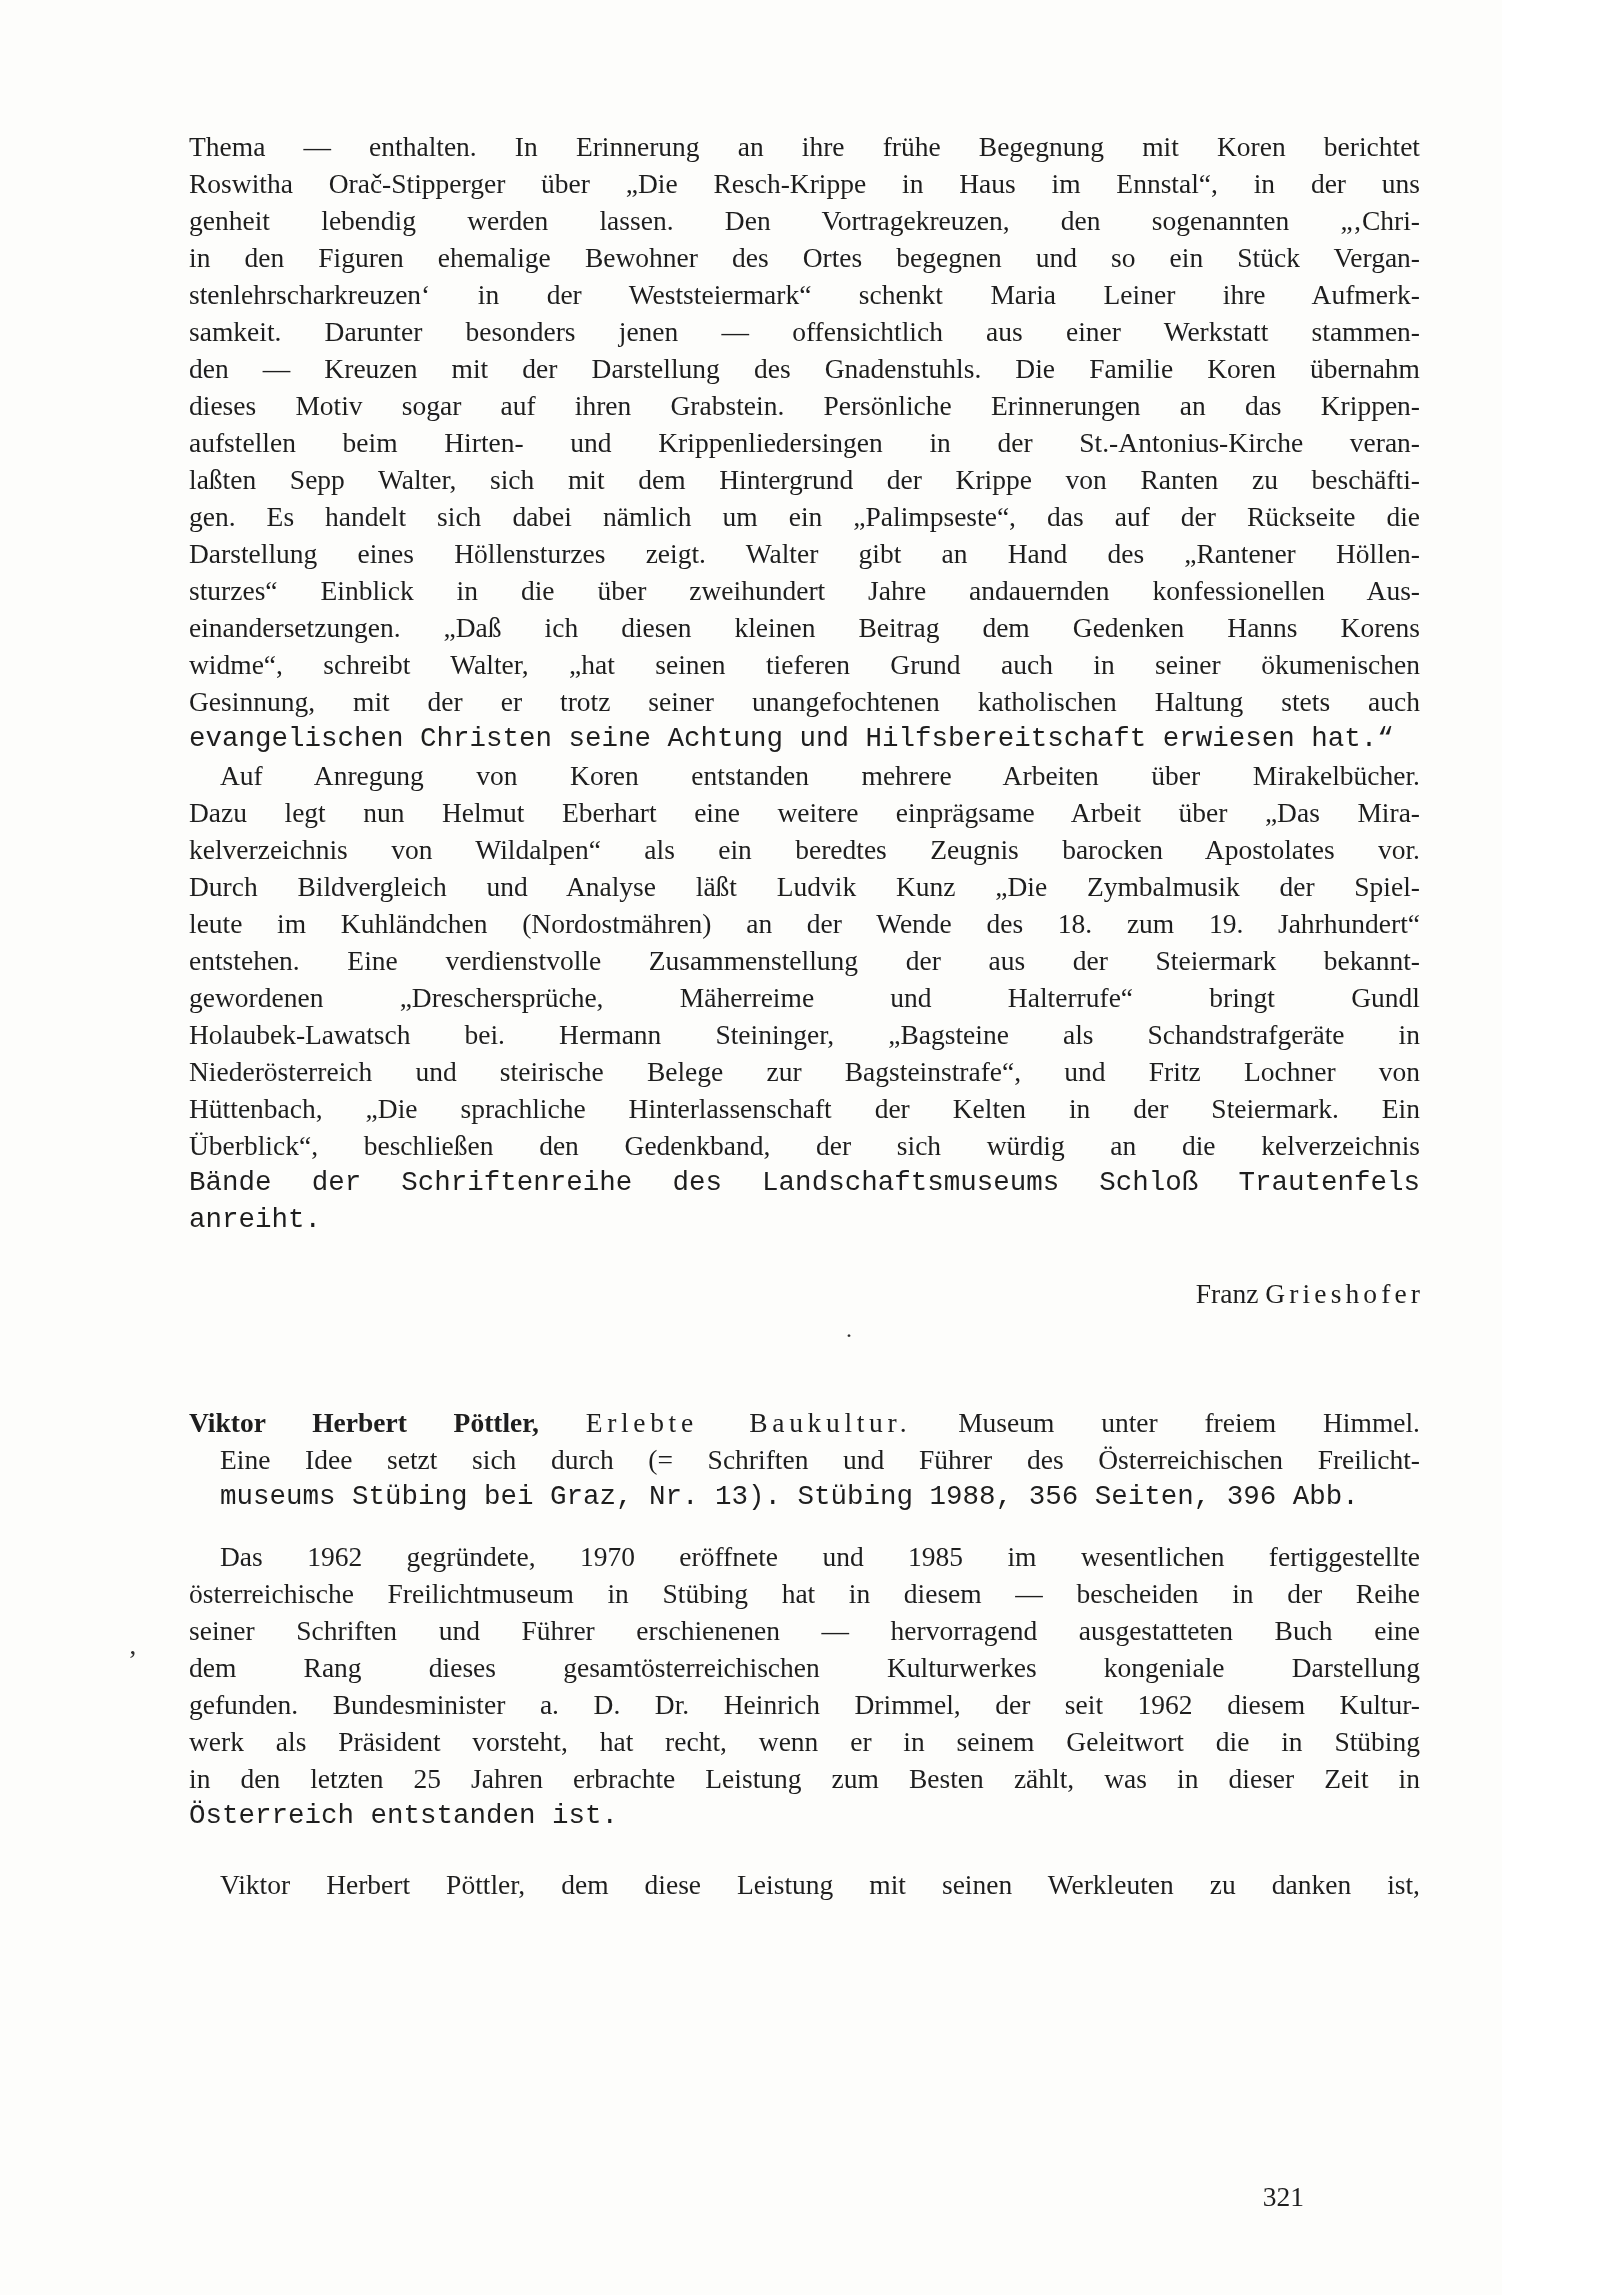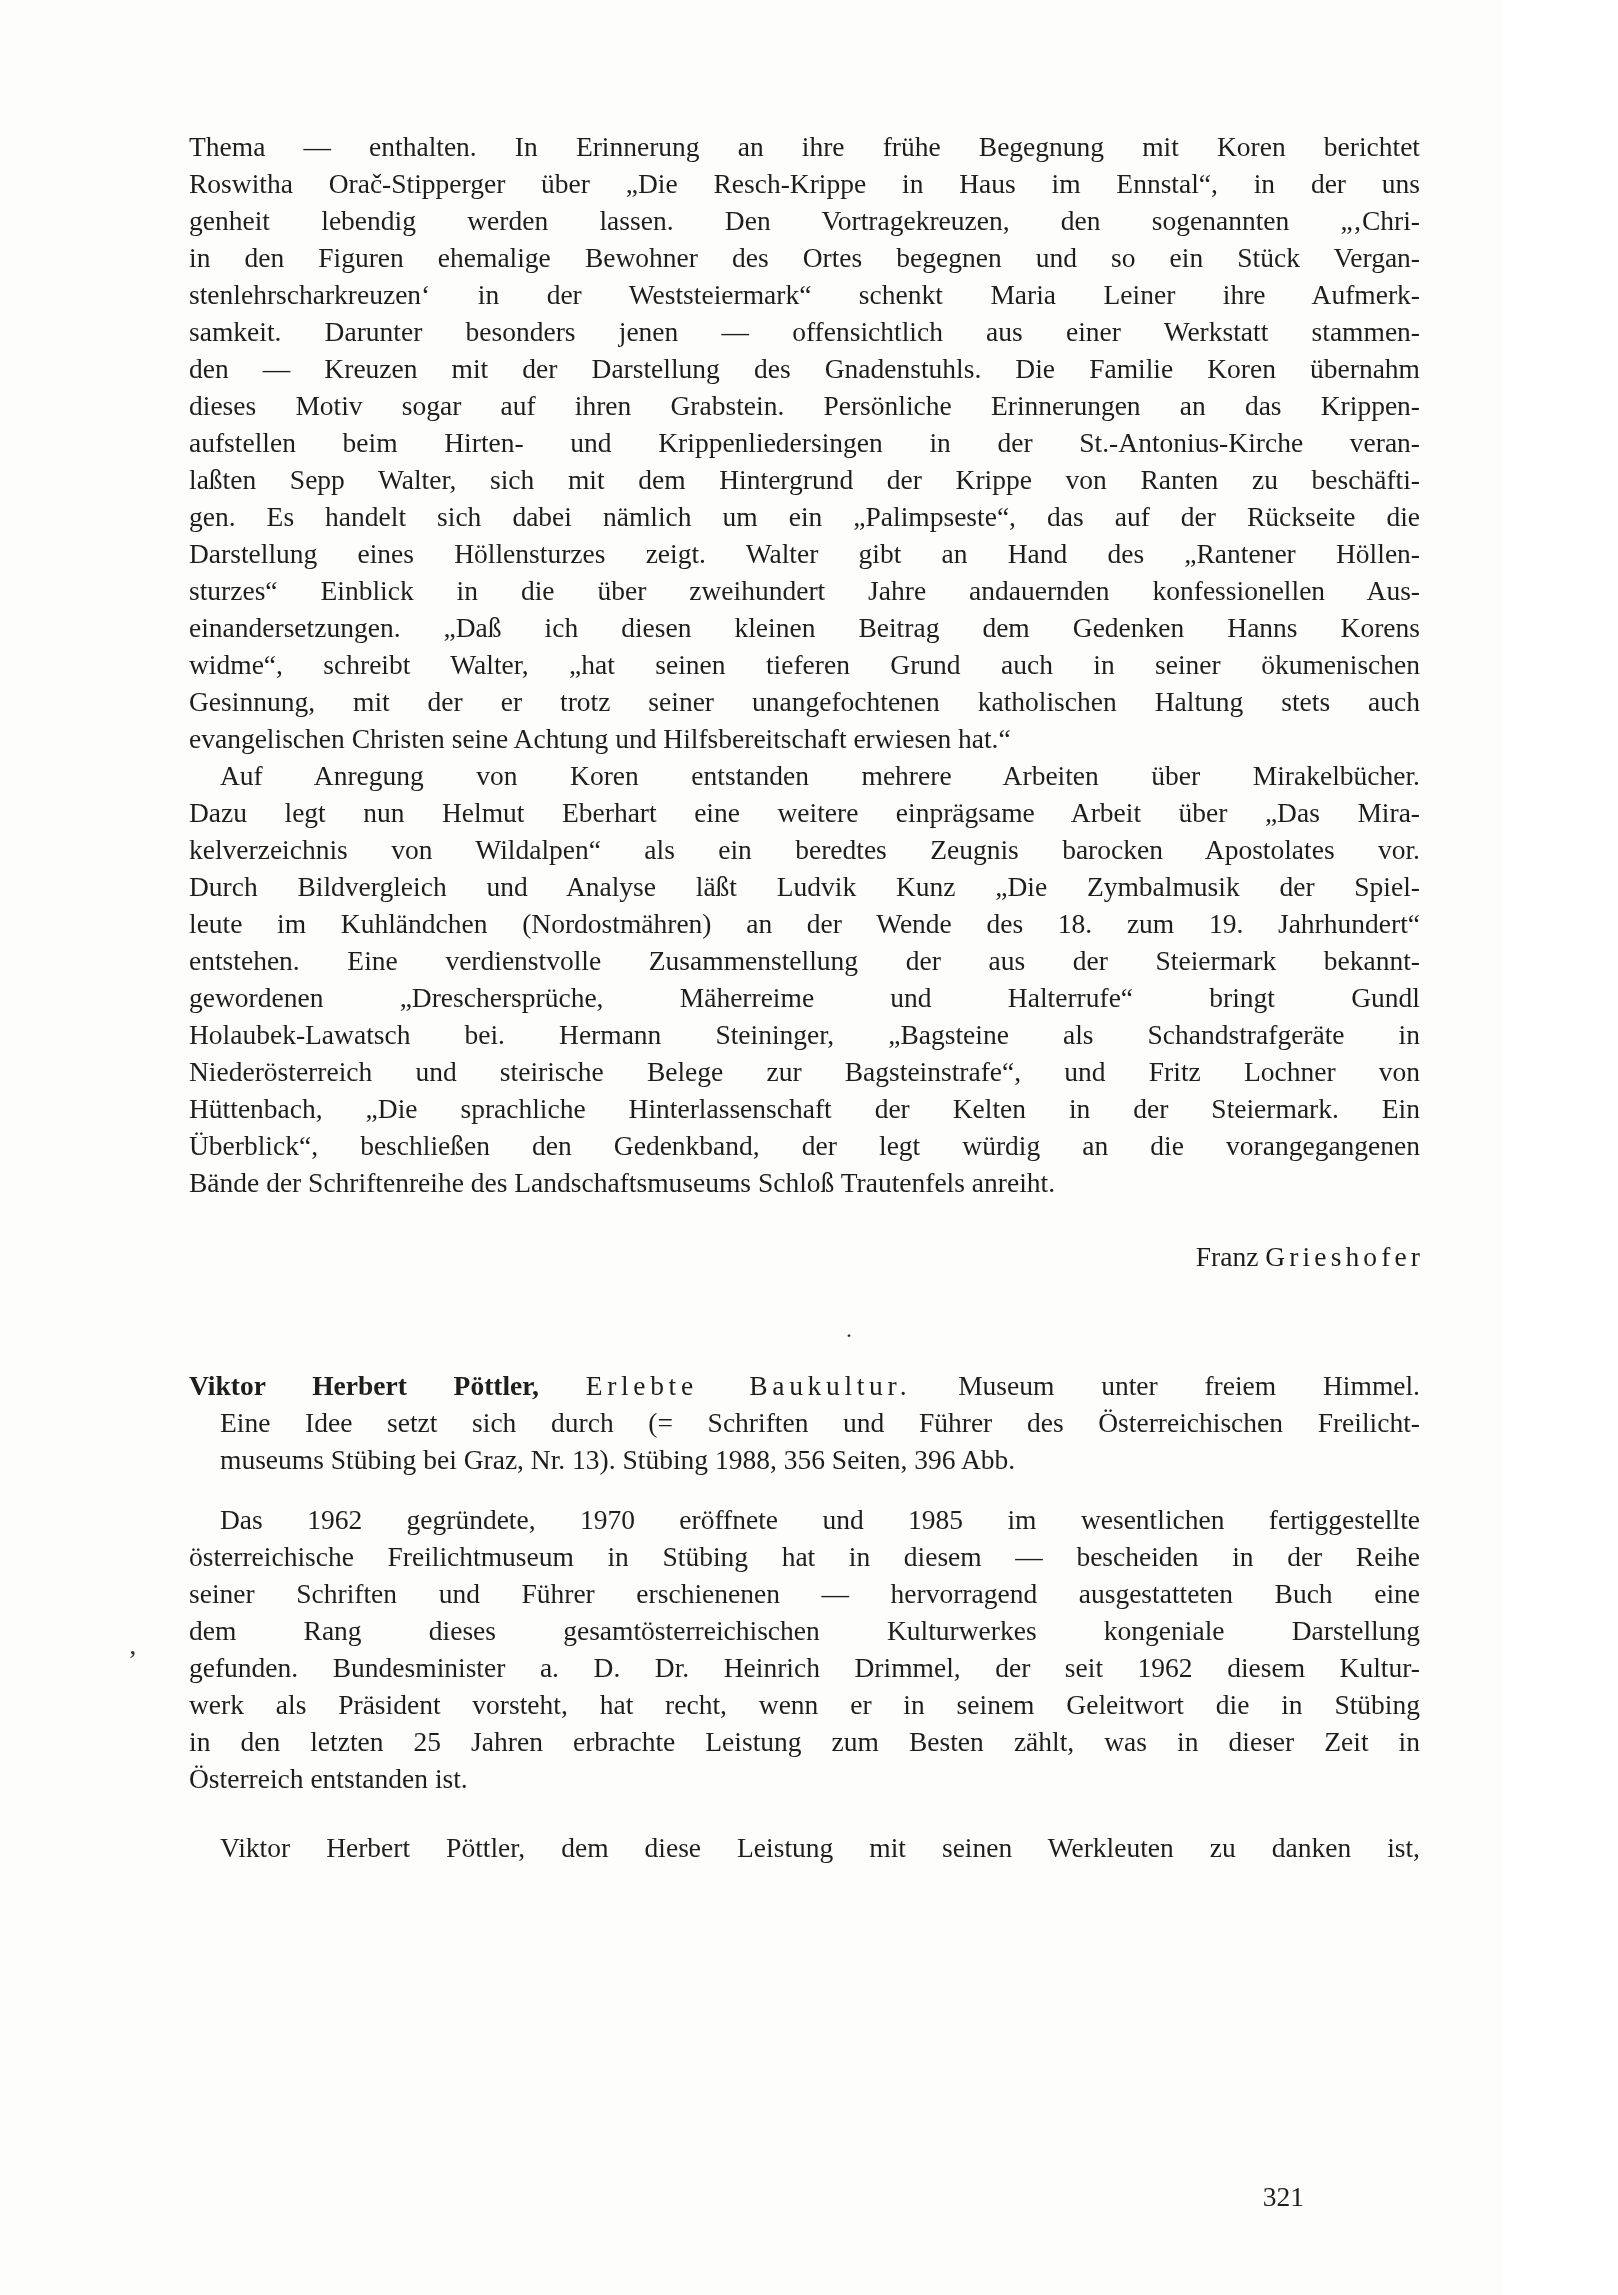--- a/index.html
+++ b/index.html
@@ -23,21 +23,21 @@
     top: 128px;
     width: 1231px;
   }
 
   .line {
     min-height: 37px;
     line-height: 37px;
     text-align: justify;
     text-align-last: justify;
   }
-  .line.last { text-align-last: left; }
+  .line.last { text-align-last: left; font-family: Liberation Mono, monospace; }
   .line.indent { text-indent: 31px; }
   [data-justify-last="true"] .line.last { text-align-last: justify; }
 
   .signature {
     margin-top: 37px;
     height: 37px;
     line-height: 37px;
     text-align: right;
   }
 
@@ -96,21 +96,21 @@
         <div class="line indent">Auf Anregung von Koren entstanden mehrere Arbeiten über Mirakelbücher.</div>
         <div class="line">Dazu legt nun Helmut Eberhart eine weitere einprägsame Arbeit über „Das Mira-</div>
         <div class="line">kelverzeichnis von Wildalpen“ als ein beredtes Zeugnis barocken Apostolates vor.</div>
         <div class="line">Durch Bildvergleich und Analyse läßt Ludvik Kunz „Die Zymbalmusik der Spiel-</div>
         <div class="line">leute im Kuhländchen (Nordostmähren) an der Wende des 18. zum 19. Jahrhundert“</div>
         <div class="line">entstehen. Eine verdienstvolle Zusammenstellung der aus der Steiermark bekannt-</div>
         <div class="line">gewordenen „Dreschersprüche, Mäherreime und Halterrufe“ bringt Gundl</div>
         <div class="line">Holaubek-Lawatsch bei. Hermann Steininger, „Bagsteine als Schandstrafgeräte in</div>
         <div class="line">Niederösterreich und steirische Belege zur Bagsteinstrafe“, und Fritz Lochner von</div>
         <div class="line">Hüttenbach, „Die sprachliche Hinterlassenschaft der Kelten in der Steiermark. Ein</div>
-        <div class="line">Überblick“, beschließen den Gedenkband, der legt würdig an die vorangegangenen</div>
+        <div class="line">Überblick“, beschließen den Gedenkband, der sich würdig an die kelverzeichnis</div>
         <div class="line last">Bände der Schriftenreihe des Landschaftsmuseums Schloß Trautenfels anreiht.</div>
       </section>
 
     <div class="signature">
       <span>Franz</span>
       <span class="sperr-name">Grieshofer</span>
     </div>
 
     <div class="entry">
       <div class="line entry-first">

